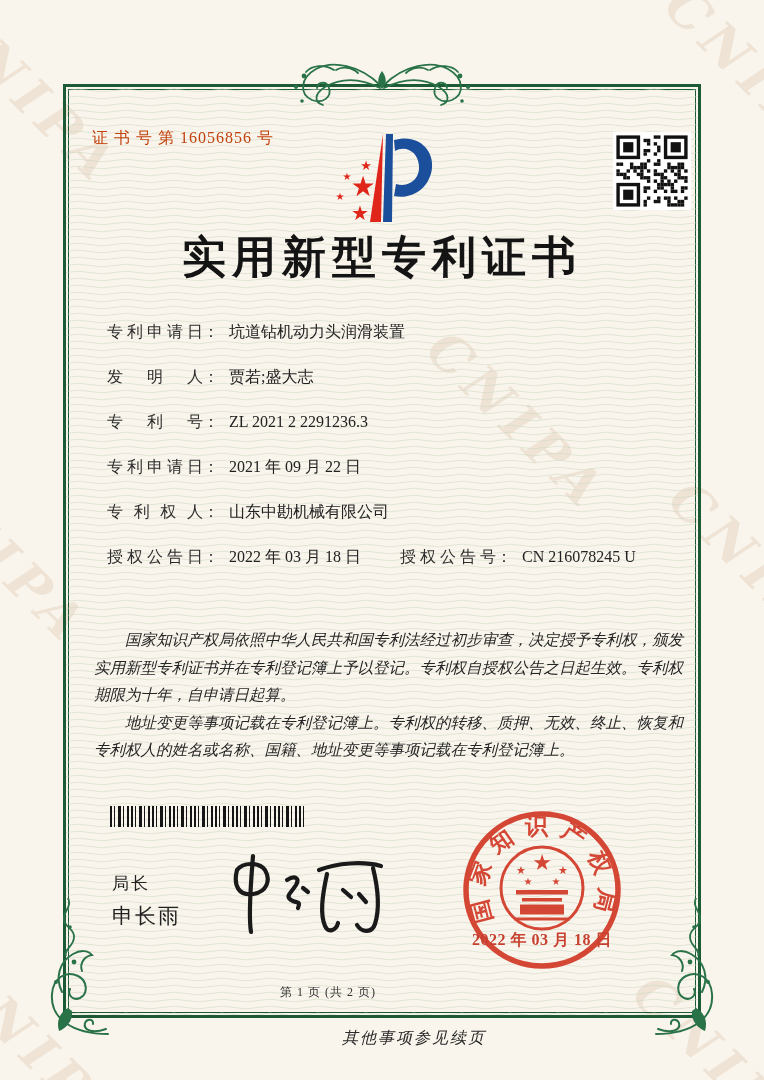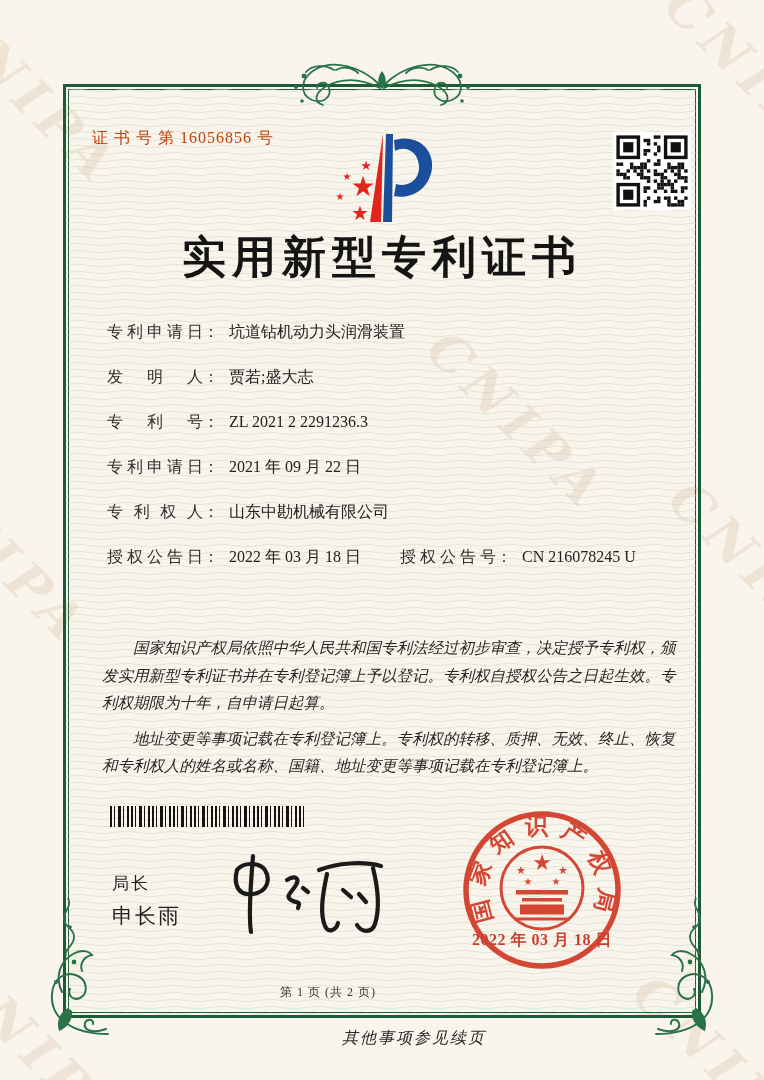--- a/index.html
+++ b/index.html
@@ -47,21 +47,21 @@
     text-align:justify;text-align-last:justify;color:#2e2e2e;
   }
   .fcolon{display:inline-block;color:#2e2e2e;}
   .fvalue{display:inline-block;margin-left:6px;color:#222;}
   .field-inline2{position:absolute;left:293px;top:0;white-space:nowrap;}
   .body-text{
     position:absolute;left:94px;top:626px;width:590px;
     font-size:15.5px;line-height:27.5px;color:#252525;
     font-style:italic;font-family:"Liberation Serif","DejaVu Serif",serif;
   }
-  .body-text p{margin:8px;text-indent:2em;}
+  .body-text p{margin:0;text-indent:2em;}
   .barcode{
     position:absolute;left:110px;top:806px;width:196px;height:21px;
     background:
       repeating-linear-gradient(90deg,
         #141414 0 2px, rgba(0,0,0,0) 2px 4px,
         #141414 4px 5px, rgba(0,0,0,0) 5px 8px,
         #141414 8px 11px, rgba(0,0,0,0) 11px 13px,
         #141414 13px 14px, rgba(0,0,0,0) 14px 17px,
         #141414 17px 19px, rgba(0,0,0,0) 19px 21px);
   }

